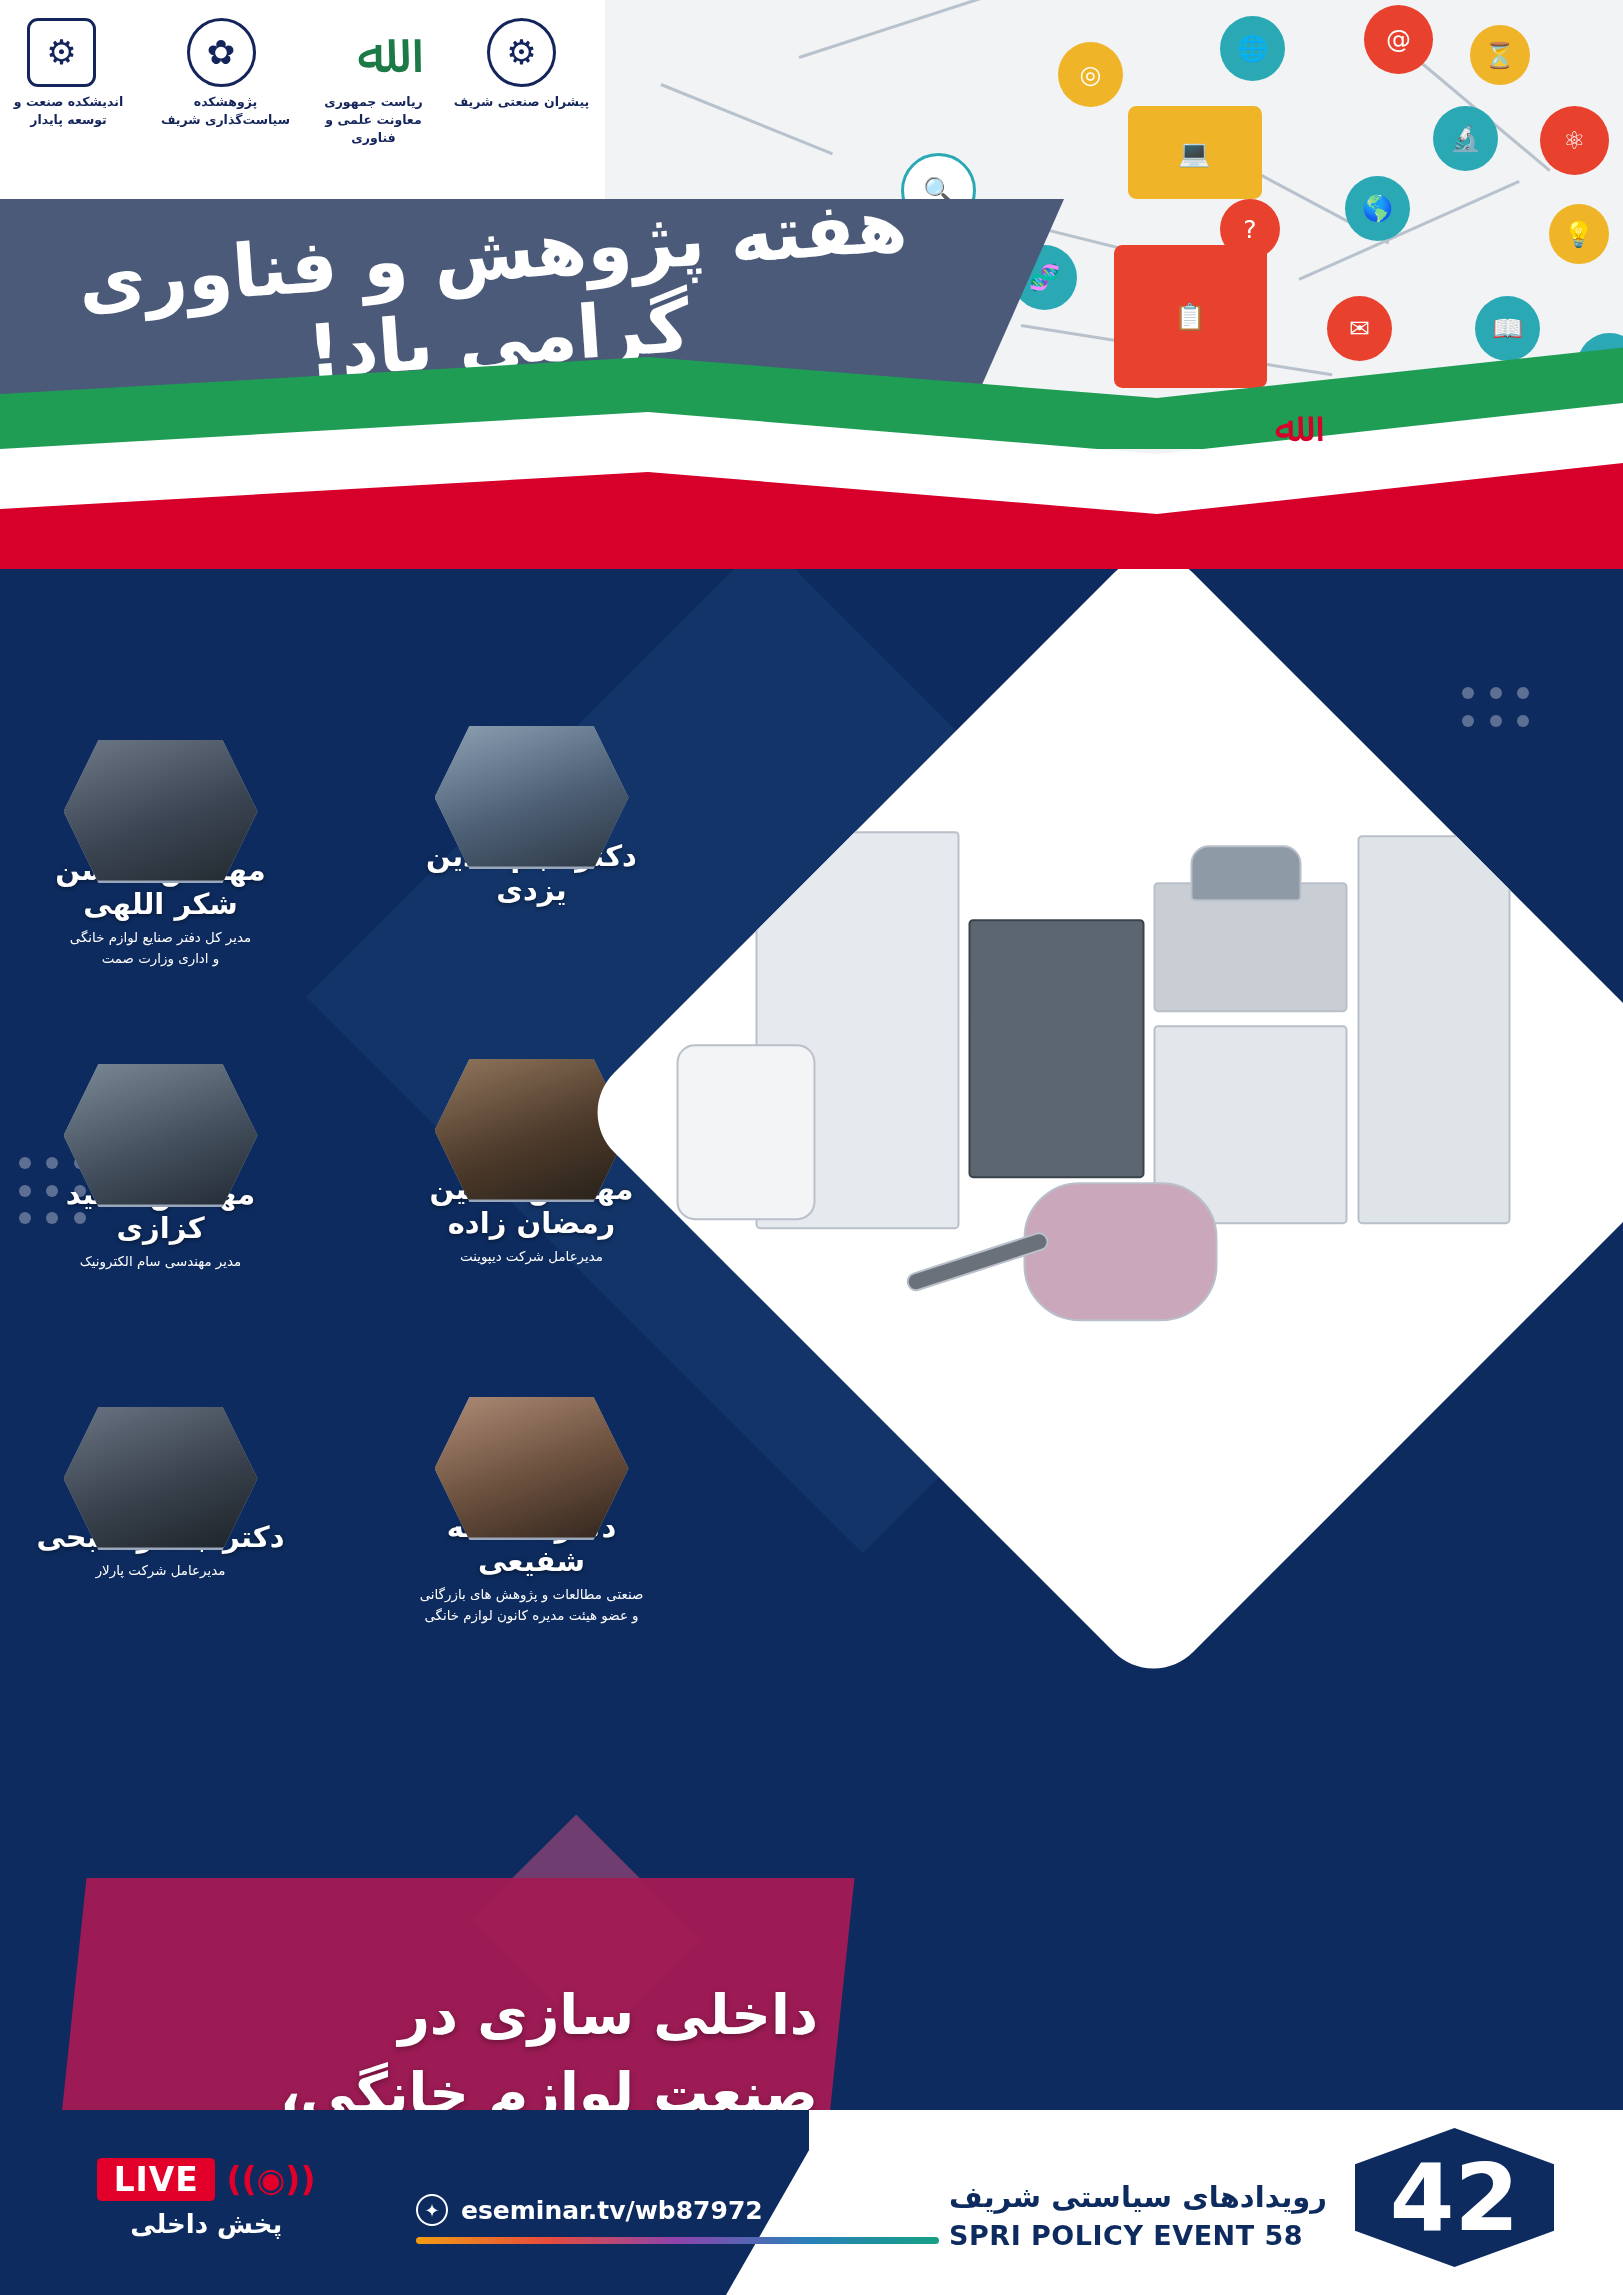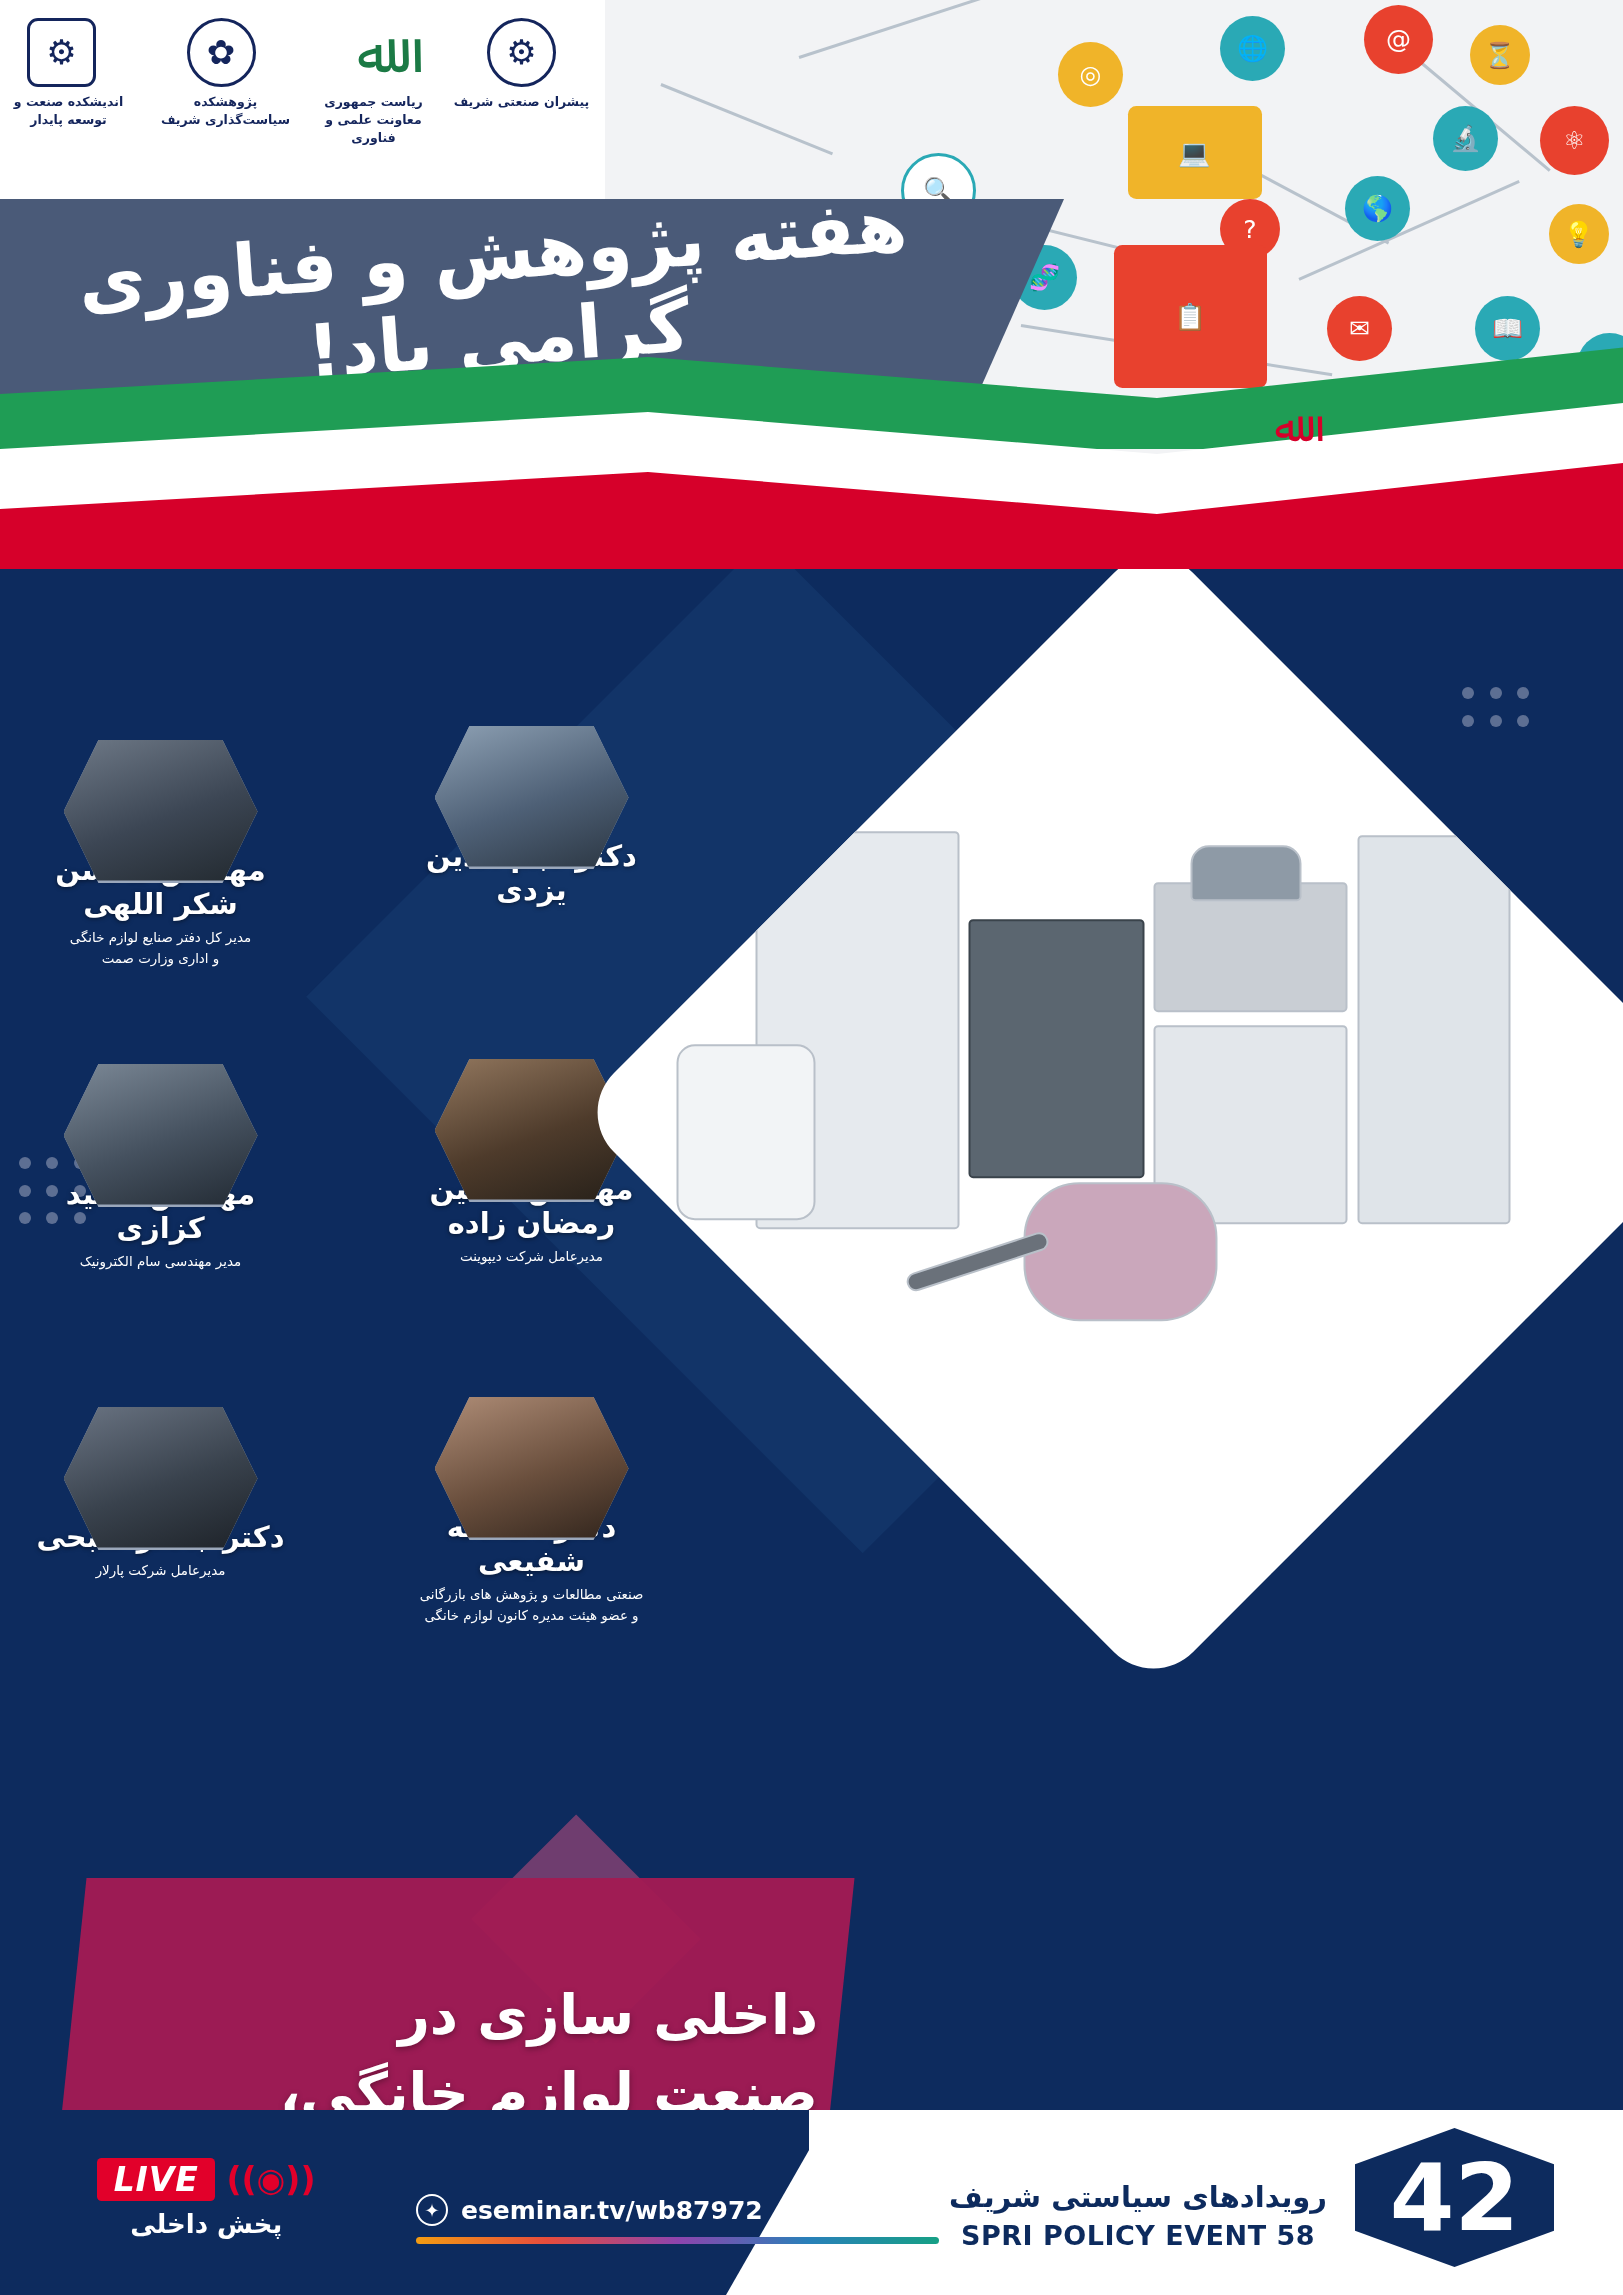--- a/index.html
+++ b/index.html
@@ -320,21 +320,21 @@
     right: 69px; bottom: 28px;
     width: 199px; height: 139px;
     background: #0d2b5e;
     clip-path: polygon(50% 0, 100% 26%, 100% 74%, 50% 100%, 0 74%, 0 26%);
     display: flex; align-items: center; justify-content: center;
     color: #ffffff; font-size: 93px; font-weight: bold;
   }
   .footer-brand {
     position: absolute;
     right: 296px; bottom: 44px;
-    text-align: center;
+    text-align: left;
     direction: rtl;
     margin-left: 15px;
   }
   .fb-fa { font-size: 29px; font-weight: bold; color:#0d2b5e; }
   .fb-en { font-size: 27px; font-weight: bold; color:#0d2b5e; letter-spacing:0.5px; margin-top: 6.5px; direction:ltr; }
   .url-chip {
     position: absolute;
     left: 416px; bottom: 69px;
     display: flex; align-items: center; gap: 13px;
     direction: ltr;
@@ -353,21 +353,21 @@
     border-radius: 3.7px;
   }
   .live-box {
     position: absolute;
     left: 97px; bottom: 56px;
     text-align: center;
   }
   .live-row { display:flex; align-items:center; gap:11px; direction:ltr; }
   .live-tag {
     background: #e2002a; color:#fff; font-size: 33px; font-weight: bold;
-    padding: 1.9px 16.7px; border-radius: 4.6px; letter-spacing: 0.9px; font-style: italic;
+    padding: 1.9px 16.7px; border-radius: 4.6px; letter-spacing: 0.9px;
   }
   .live-wave { color:#e2002a; font-size: 33px; font-weight:bold; }
   .live-fa { font-size: 26px; font-weight: bold; color:#ffffff; margin-top: 8.3px; direction: rtl; }
 </style>
 </head>
 <body>
 
 <div class="top-band">
 
   <div class="top-right-graphic">

